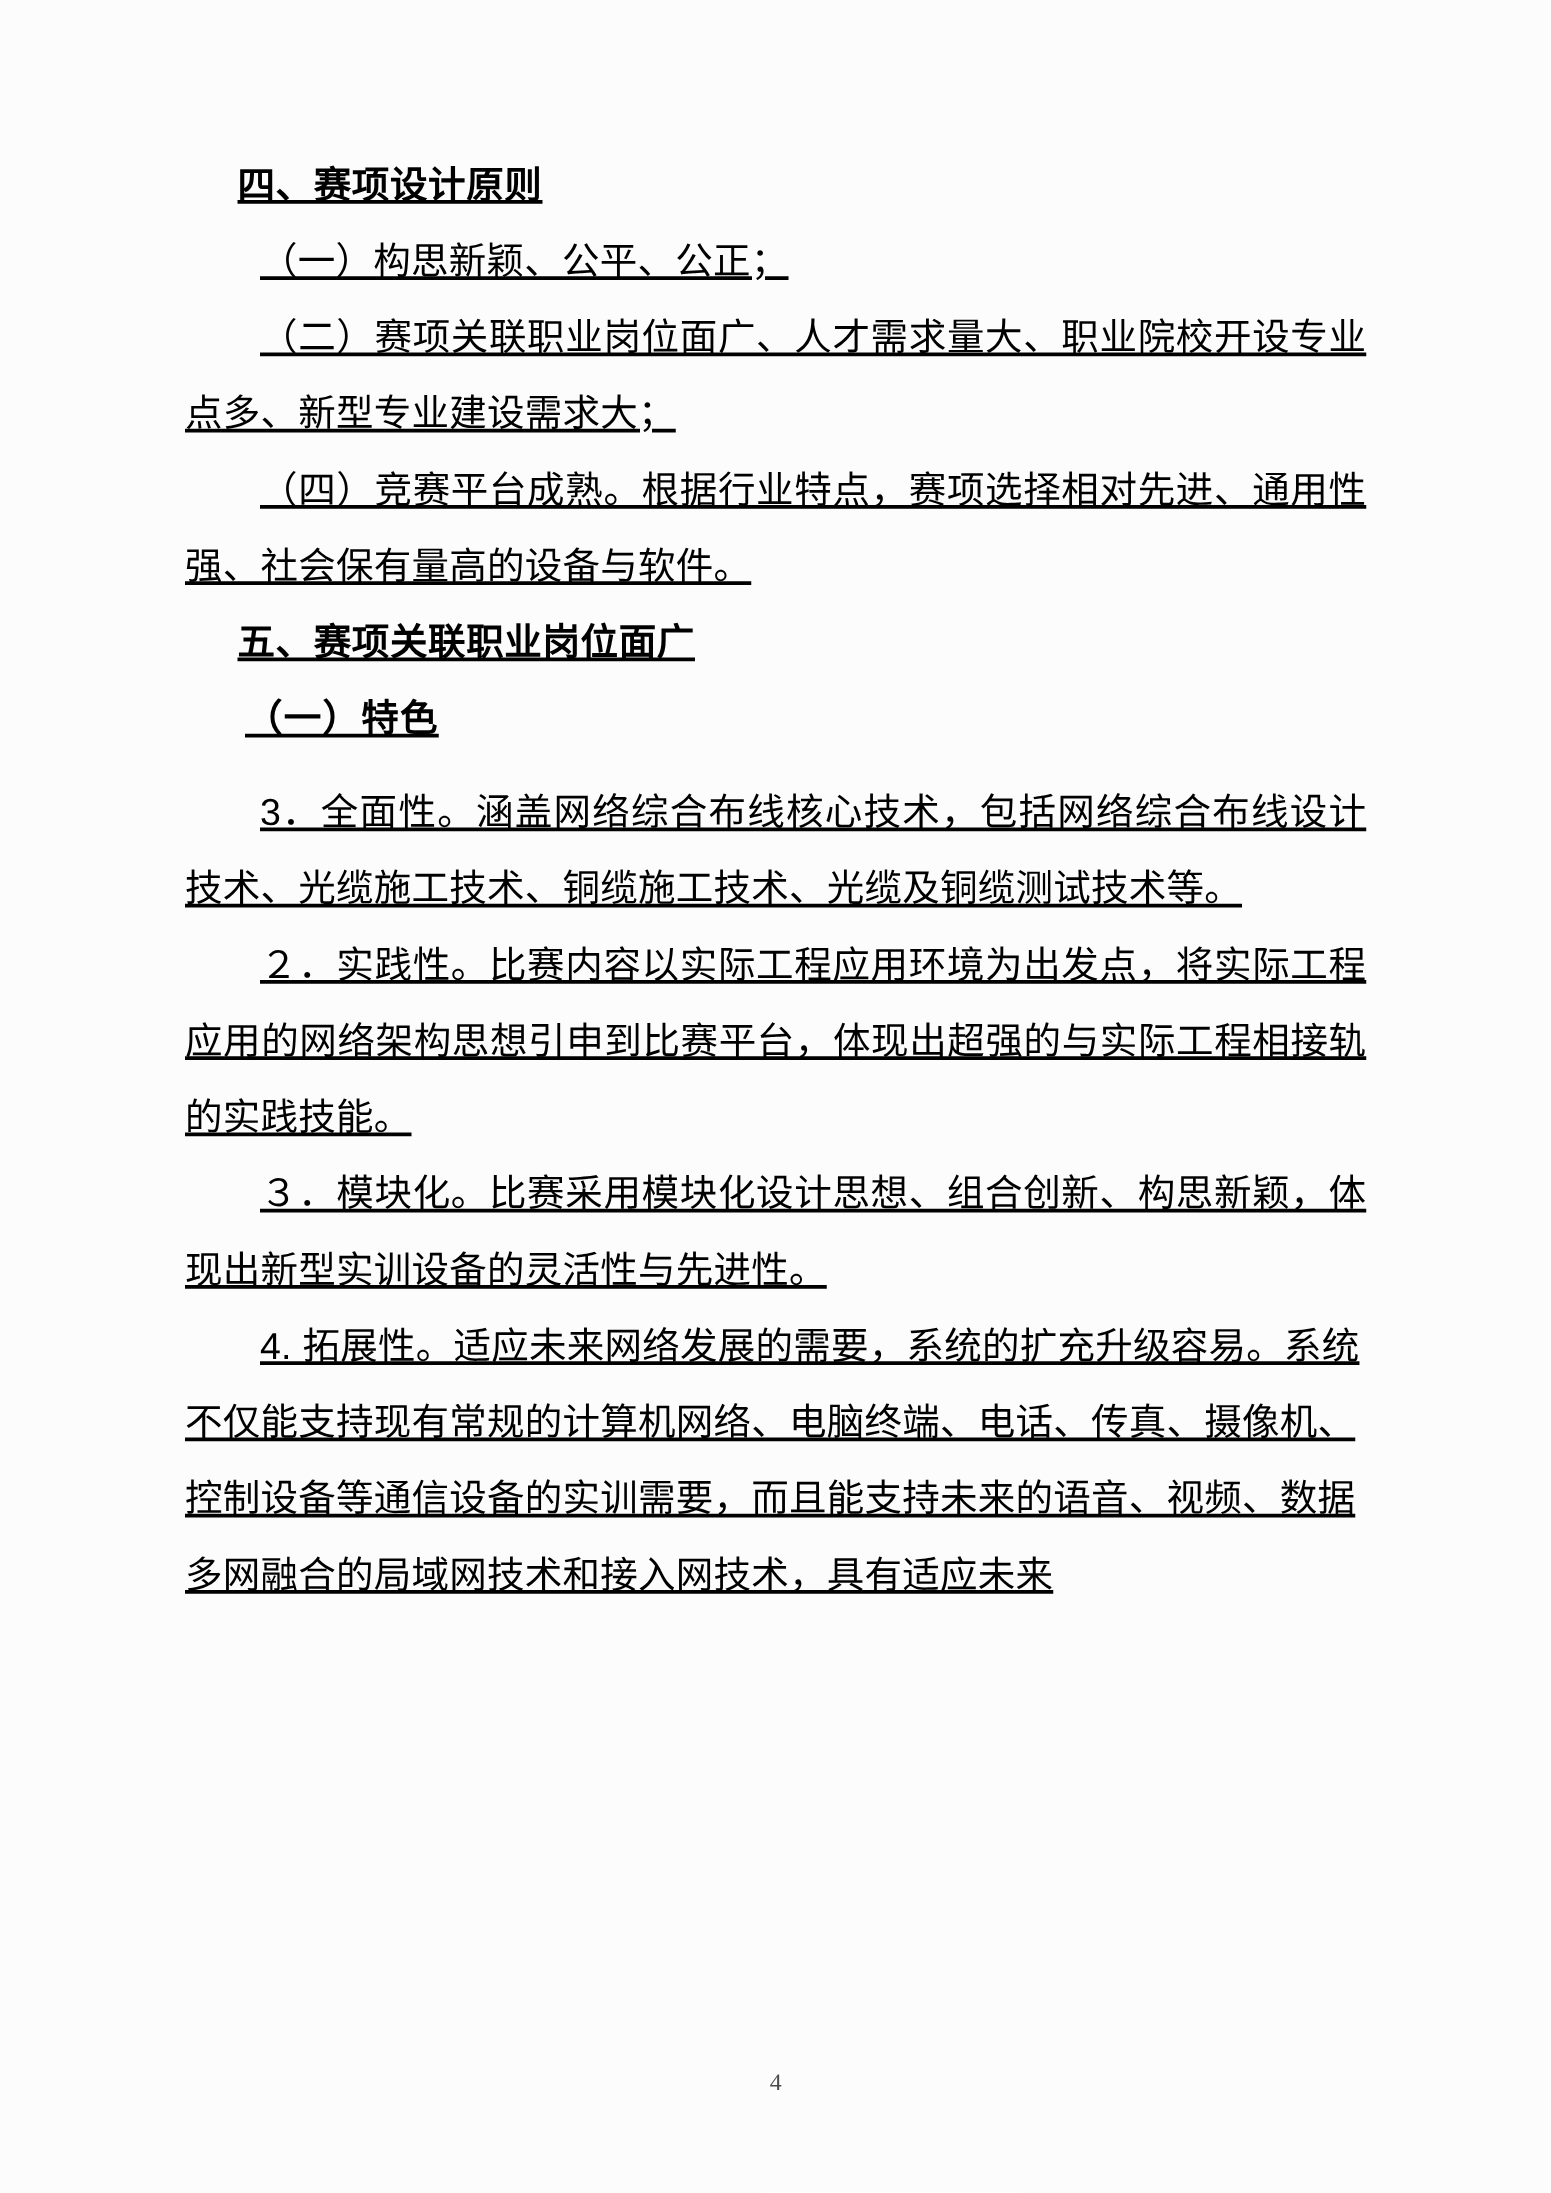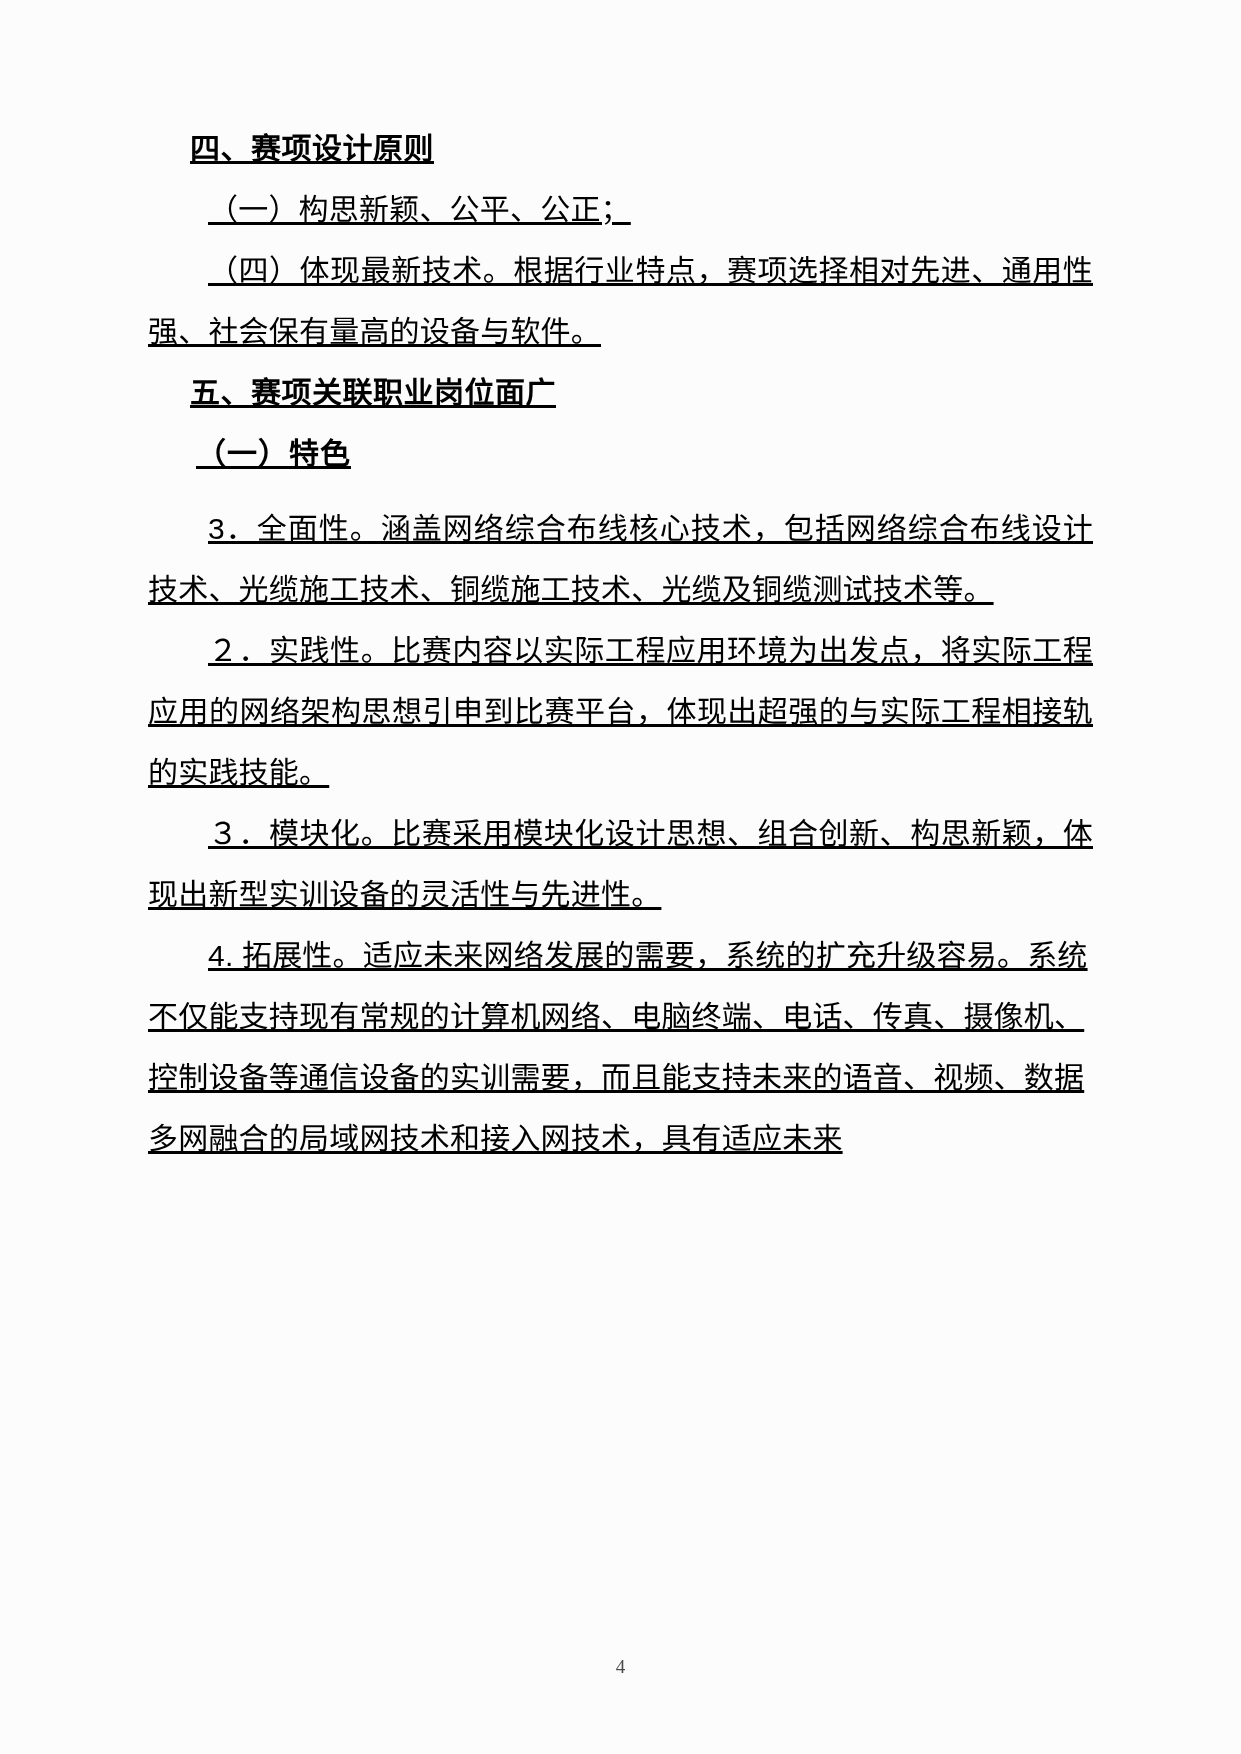--- a/index.html
+++ b/index.html
@@ -75,23 +75,24 @@
 <body>
 
 <div class="page">
 
   <div class="content">
 
     <h2 class="heading">四、赛项设计原则</h2>
 
     <p class="para">（一）构思新颖、公平、公正；</p>
 
+    <p class="para">（二）赛项关联职业岗位面广、人才需求量大、职业院校开设专业点多、新型专业建设需求大；</p>
 
 
-    <p class="para">（四）体现最新技术。根据行业特点，赛项选择相对先进、通用性强、社会保有量高的设备与软件。</p>
+    <p class="para">（四）竞赛平台成熟。根据行业特点，赛项选择相对先进、通用性强、社会保有量高的设备与软件。</p>
 
     <h2 class="heading">五、赛项关联职业岗位面广</h2>
 
 
     <h3 class="subheading">（一）特色</h3>
 
     <div class="spacer-sm"></div>
 
     <p class="para">3．全面性。涵盖网络综合布线核心技术，包括网络综合布线设计技术、光缆施工技术、铜缆施工技术、光缆及铜缆测试技术等。</p>
 

